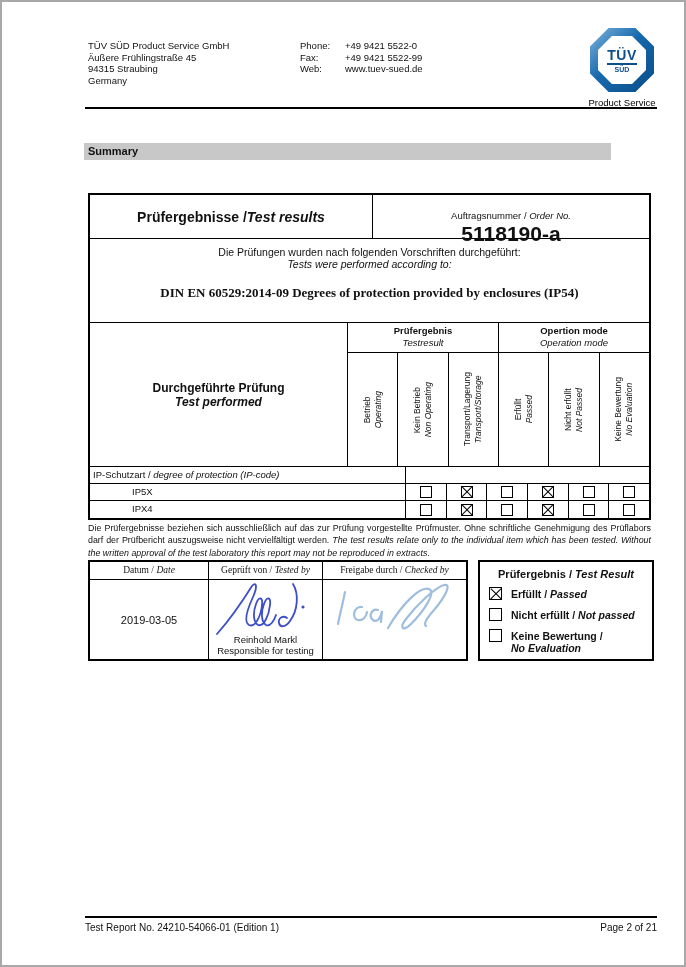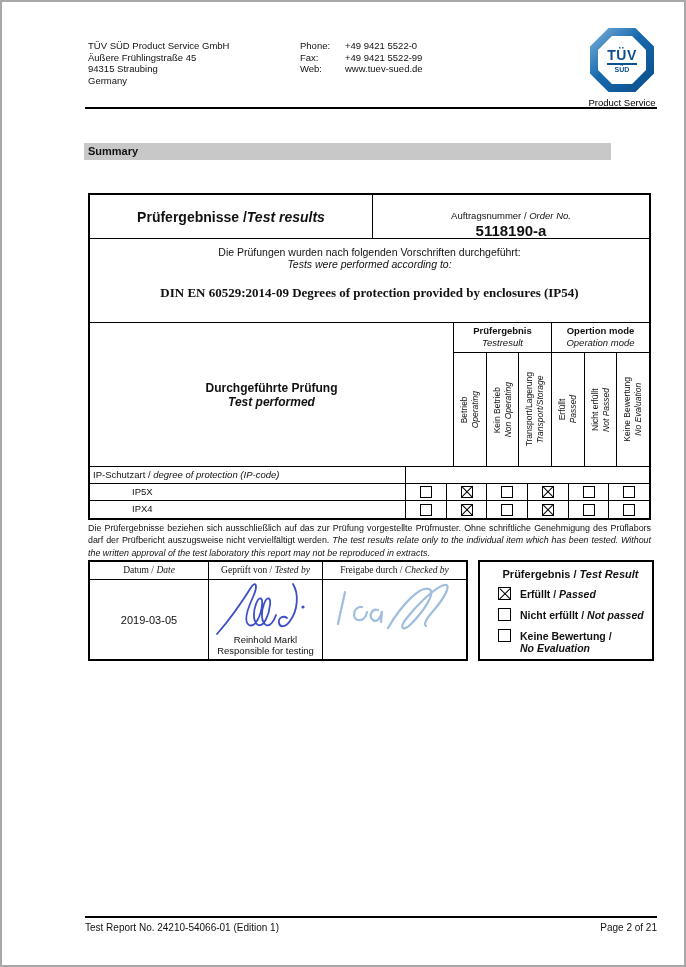--- a/index.html
+++ b/index.html
@@ -32,26 +32,26 @@
     font-size:11px; font-weight:bold; padding:2px 0 0 4px; }
 
   
   .rtable { left:86px; top:191px; width:563px; height:327px; border:2px solid #000;
     display:flex; flex-direction:column; }
   .r1 { height:44px; border-bottom:1px solid #000; display:flex; }
   .r1-left { width:283px; border-right:1px solid #000; display:flex;
     align-items:center; justify-content:center; font-size:14px; font-weight:bold; }
   .r1-right { flex:1; text-align:center; padding-top:15px; }
   .order-label { font-size:9.5px; }
-  .order-no { font-size:15px; font-weight:bold; margin-top:1px; }
+  .order-no { font-size:21px; font-weight:bold; margin-top:1px; }
   .r2 { height:84px; border-bottom:1px solid #000; text-align:center;
     font-size:10.5px; padding-top:7px; }
   .standard { font-size:13px; font-weight:bold; margin-top:15px;font-family:Liberation Serif, serif; }
   .r3 { height:144px; border-bottom:1px solid #000; display:flex; }
-  .r3-left { width:364px; border-right:1px solid #000; display:flex; flex-direction:column;
+  .r3-left { width:258px; border-right:1px solid #000; display:flex; flex-direction:column;
     align-items:center; justify-content:center; font-size:12px; font-weight:bold; }
   .r3-right { flex:1; display:flex; flex-direction:column; }
   .grp-row { height:30px; border-bottom:1px solid #000; display:flex; }
   .grp { flex:1; text-align:center; font-size:9.5px; padding-top:2px; line-height:12px; }
   .grp + .grp { border-left:1px solid #000; }
   .grp b { display:block; }
   .vrow { flex:1; display:flex; }
   .vcell { flex:1; display:flex; align-items:center; justify-content:center; }
   .vcell + .vcell { border-left:1px solid #000; }
   .vlabel { writing-mode:vertical-rl; transform:rotate(180deg); font-size:8.5px;
@@ -87,21 +87,21 @@
   .sc3 { flex:1; }
   .s-head .en, .italic { font-style:italic; }
   .s-date { display:flex; align-items:center; justify-content:center; font-size:11px; }
   .sig-cell { position:relative; }
   .sig-svg { position:absolute; left:50%; transform:translateX(-50%); top:0px; }
   .sig-name { position:absolute; bottom:3px; width:100%; text-align:center;
     font-size:9.5px; line-height:11px; }
 
   
   .resbox { left:476px; top:558px; width:176px; height:101px; border:2px solid #000;
-    padding:6px 0 0 18px; }
+    padding:6px 0 0 9px; }
   .resbox-title { text-align:center; font-size:11px; font-weight:bold; margin-bottom:7px;
     margin-left:-9px; }
   .opt { display:flex; align-items:flex-start; margin-bottom:8px; }
   .opt .cb2 { position:relative; width:13px; height:13px; border:1.5px solid #000; flex:0 0 auto;
     margin-right:9px; margin-top:0px; background:#fff; }
   .cb2.checked::before, .cb2.checked::after { content:""; position:absolute; top:50%; left:50%;
     width:15px; height:1.4px; background:#000; }
   .cb2.checked::before { transform:translate(-50%,-50%) rotate(45deg); }
   .cb2.checked::after  { transform:translate(-50%,-50%) rotate(-45deg); }
   .opt-label { font-size:10.5px; font-weight:bold; line-height:12px; padding-top:1px; }

